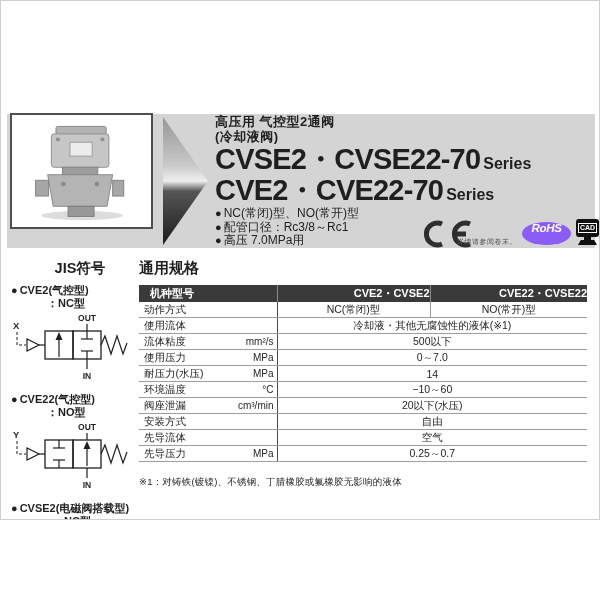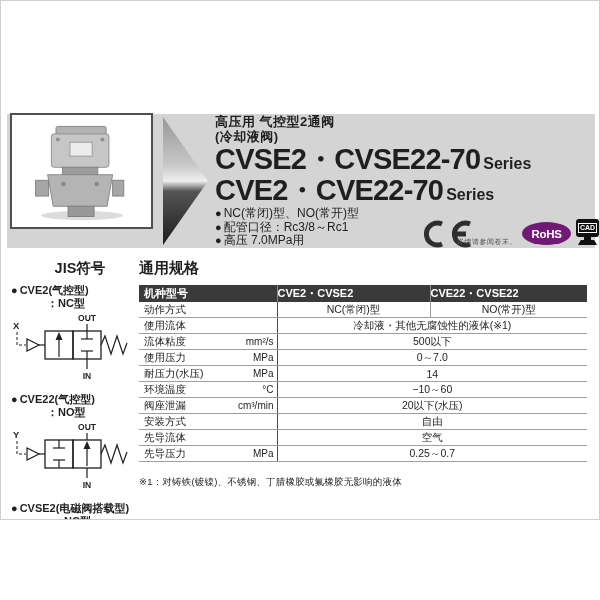--- a/index.html
+++ b/index.html
@@ -22,43 +22,43 @@
   .hdr-sub{font-size:13px;font-weight:bold;line-height:14.5px;letter-spacing:0.5px;}
   .series-line{white-space:nowrap;line-height:31px;height:31px;}
   .series-model{font-size:29px;font-weight:800;letter-spacing:-0.8px;}
   .series-suffix{font-size:16px;font-weight:700;margin-left:3px;}
   .bullets{position:absolute;left:214px;top:206px;font-size:12px;line-height:13.5px;font-weight:400;}
   .bullets .row{white-space:nowrap;}
   .bullet-dot{font-size:11px;margin-right:2px;}
   
   .ce{position:absolute;left:419px;top:219px;}
   .ce-note{position:absolute;left:456px;top:236px;font-size:7px;color:#555;letter-spacing:0.5px;}
-  .rohs{position:absolute;left:521px;top:221px;width:49px;height:23px;background:#701a75;border-radius:50%;
-    color:#fff;font-weight:bold;font-size:11.5px;display:flex;align-items:center;justify-content:center;letter-spacing:-0.3px;}
+  .rohs{position:absolute;left:521px;top:221px;width:49px;height:23px;background:#8b5cf6;border-radius:50%;
+    color:#fff;font-weight:bold;font-size:11.5px;display:flex;align-items:flex-start;justify-content:center;letter-spacing:-0.3px;font-style:italic;}
   .cad{position:absolute;left:575px;top:218px;width:23px;height:29px;}
   .cad .screen{width:23px;height:18px;background:#101010;border-radius:3px;box-sizing:border-box;
     display:flex;align-items:center;justify-content:center;}
   .cad .screen span{color:#fff;font-size:7px;font-weight:bold;border:1px solid #fff;padding:0 1px;line-height:8px;}
   .cad .neck{width:7px;height:3px;background:#101010;margin:0 auto;}
   .cad .base{width:19px;height:5px;background:#101010;margin:0 auto;clip-path:polygon(15% 0,85% 0,100% 100%,0 100%);}
   
   .jis{position:absolute;left:10px;top:258px;width:138px;}
   .jis-title{font-size:14.5px;font-weight:bold;margin-bottom:6px;text-align:center;}
   .jis-item{font-size:11px;font-weight:600;line-height:12.5px;white-space:nowrap;}
   .jis-item .type{display:block;padding-left:36px;}
   .jis-svg{display:block;margin:4px 0 8px 0;}
   .sym-text{font-family:"Liberation Sans","DejaVu Sans",sans-serif;}
   
   .spec{position:absolute;left:138px;top:258px;width:449px;}
   .spec-title{font-size:15px;font-weight:bold;margin-bottom:7px;}
   table.spec-table{border-collapse:collapse;table-layout:fixed;width:448px;}
   .spec-table col.c1{width:138px;} .spec-table col.c2{width:153px;} .spec-table col.c3{width:157px;}
   .spec-table th{background:#3a3a3a;color:#ffffff;font-size:11px;font-weight:bold;height:17px;padding:0;}
-  .spec-table th.h1{text-align:left;padding-left:5px;font-family:Liberation Mono, monospace;}
-  .spec-table th.h2,.spec-table th.h3{text-align:left;border-left:1px solid #8a8a8a;}
+  .spec-table th.h1{text-align:left;padding-left:11px;font-family:Liberation Mono, monospace;}
+  .spec-table th.h2,.spec-table th.h3{text-align:right;border-left:1px solid #8a8a8a;}
   .spec-table td{font-size:10.5px;height:15px;padding:0;border-bottom:1px solid #9f9f9f;white-space:nowrap;overflow:hidden;}
   .spec-table td.c1{border-right:1px solid #4a4a4a;}
   .spec-table td.c1 .cellwrap{display:flex;justify-content:space-between;align-items:center;padding:0 3px 0 5px;}
   .spec-table td.c1 .unit{font-size:10px;margin-left:21px;}
   .spec-table td.val{text-align:center;}
   .spec-table td.val2{text-align:center;border-left:1px solid #9a9a9a;}
   .footnote{margin-top:14px;font-size:9.5px;letter-spacing:0.2px;white-space:nowrap;}
 </style>
 </head>
 <body>

